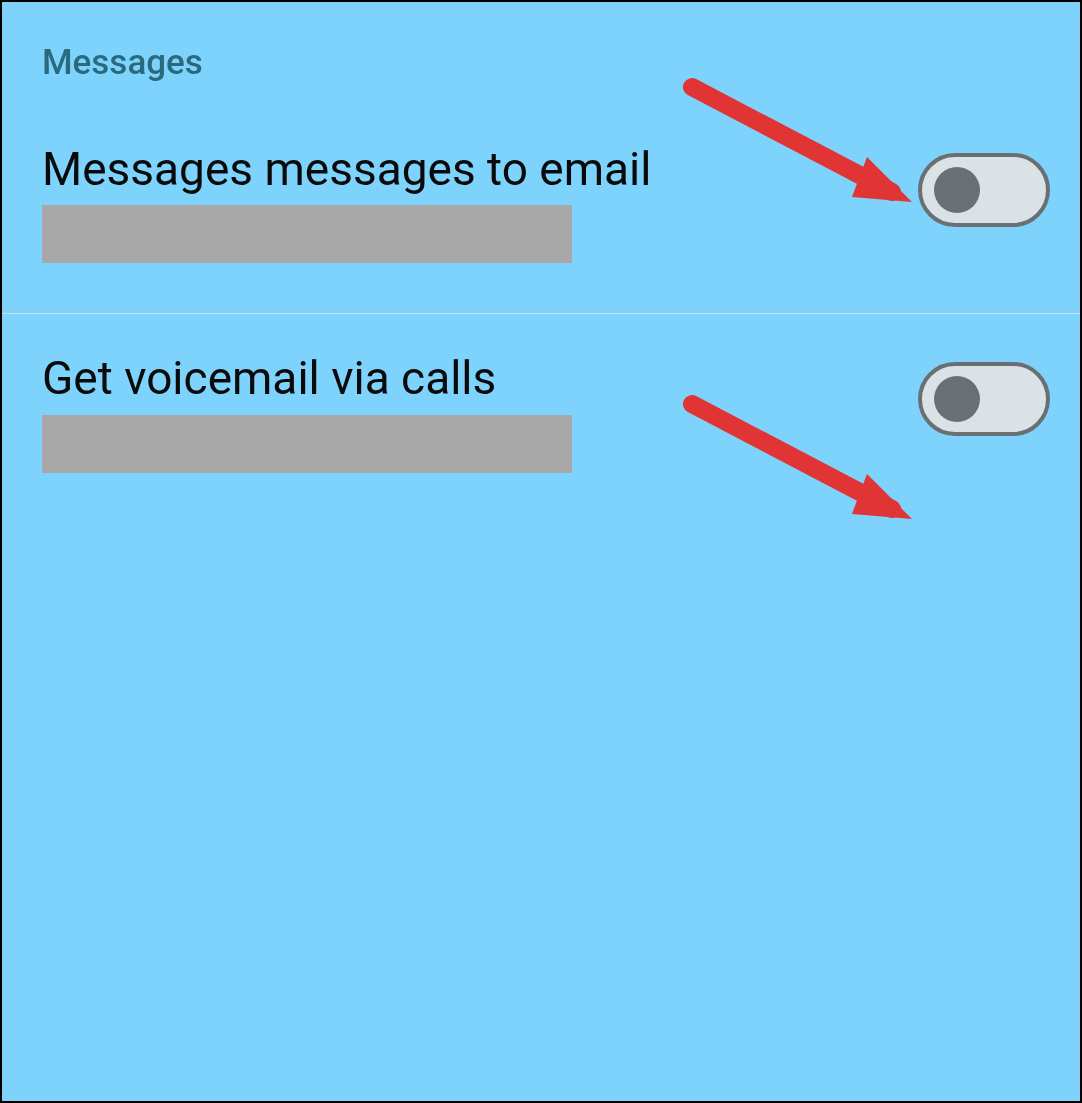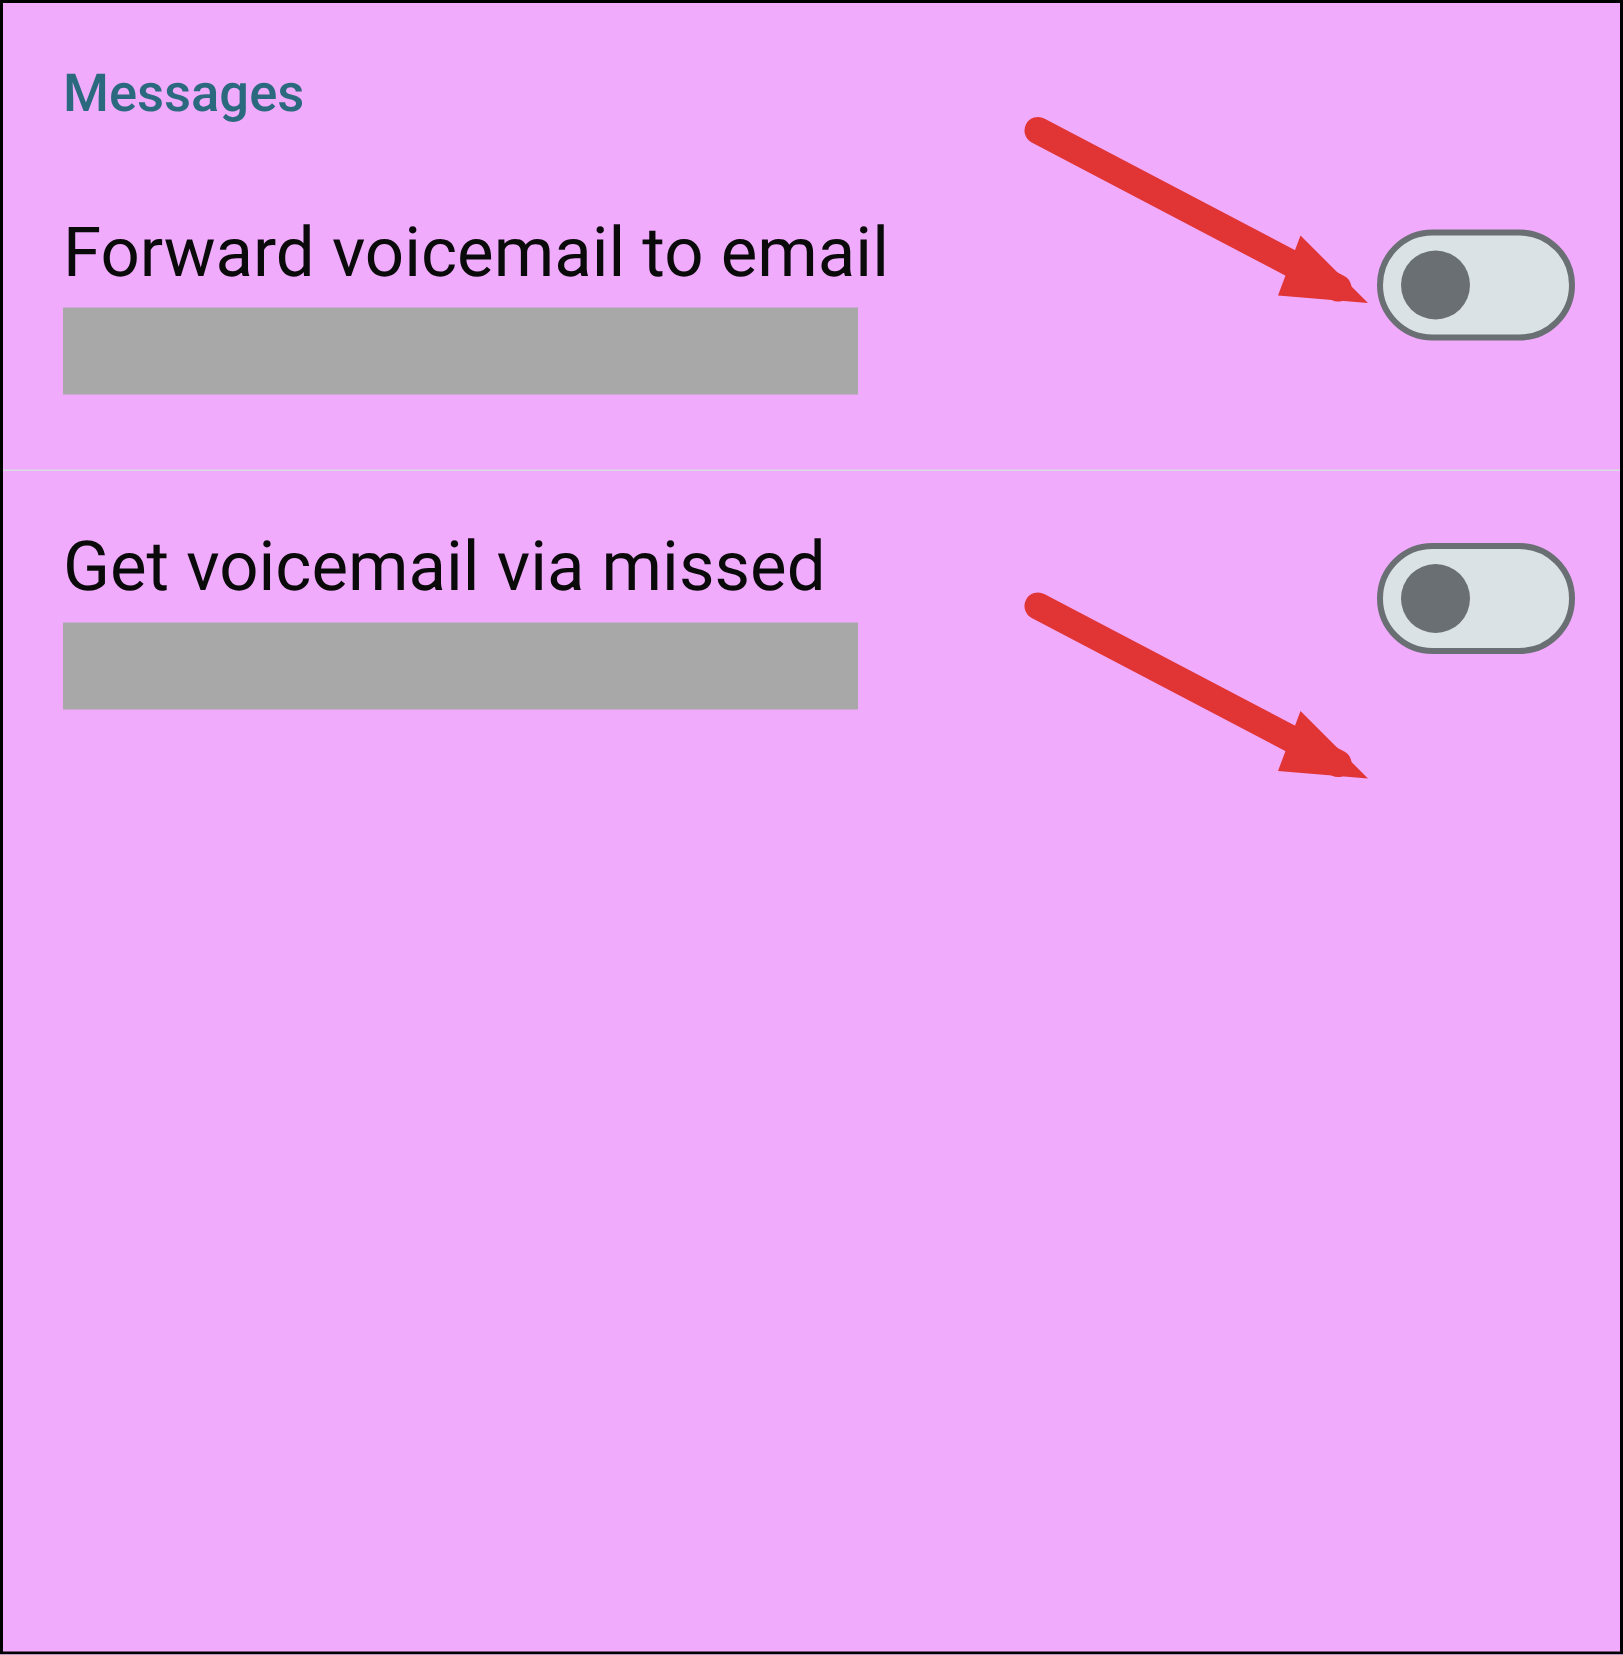--- a/index.html
+++ b/index.html
@@ -10,21 +10,21 @@
     body {
       font-family: -apple-system, BlinkMacSystemFont, 'Segoe UI', Roboto, Helvetica, Arial, sans-serif;
       background: #fff;
       width: 1082px;
       height: 1103px;
     }
     .container {
       width: 1082px;
       height: 1103px;
       border: 2px solid #000;
-      background: #f0abfc;
+      background: #7dd3fc;
       display: flex;
       flex-direction: column;
     }
     .section {
       border-bottom: 1px solid #d8dde0;
       padding: 40px 30px 50px 40px;
       position: relative;
     }
     .section:last-child {
       border-bottom: none;
@@ -99,40 +99,40 @@
   </style>
 </head>
 <body>
 
 <div class="container">
 
   <div class="section section-messages">
     <div class="section-header">Messages</div>
     <div class="setting-row">
       <div class="setting-text">
-        <div class="setting-title">Forward voicemail to email</div>
+        <div class="setting-title">Messages messages to email</div>
         <div class="redacted"></div>
       </div>
       <div class="toggle">
         <div class="toggle-knob"></div>
       </div>
     </div>
     <div class="arrow-annotation">
       <svg width="280" height="170" viewBox="0 0 280 170">
         <line x1="30" y1="20" x2="230" y2="125" stroke="#e13434" stroke-width="18" stroke-linecap="round"></line>
         <polygon points="250,135 205,90 190,130" fill="#e13434"></polygon>
       </svg>
     </div>
   </div>
 
 
   <div class="section section-voicemail">
     <div class="setting-row">
       <div class="setting-text">
-        <div class="setting-title">Get voicemail via missed</div>
+        <div class="setting-title">Get voicemail via calls</div>
         <div class="redacted"></div>
       </div>
       <div class="toggle">
         <div class="toggle-knob"></div>
       </div>
     </div>
     <div class="arrow-annotation">
       <svg width="280" height="170" viewBox="0 0 280 170">
         <line x1="30" y1="20" x2="230" y2="125" stroke="#e13434" stroke-width="18" stroke-linecap="round"></line>
         <polygon points="250,135 205,90 190,130" fill="#e13434"></polygon>

